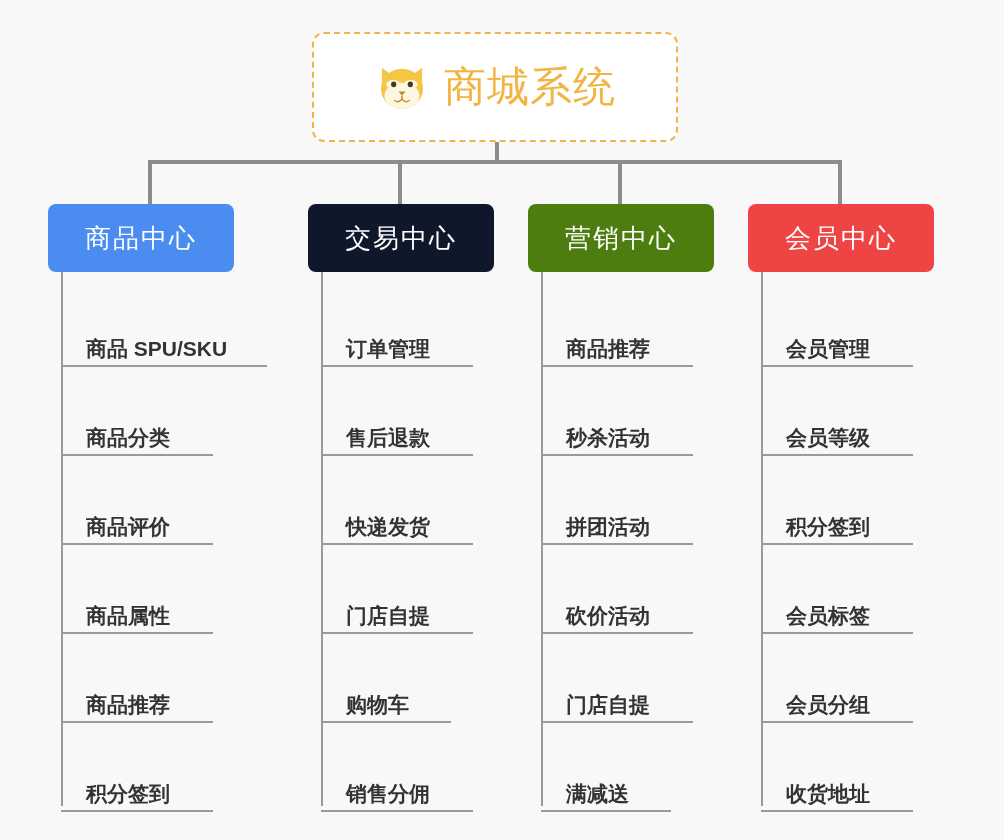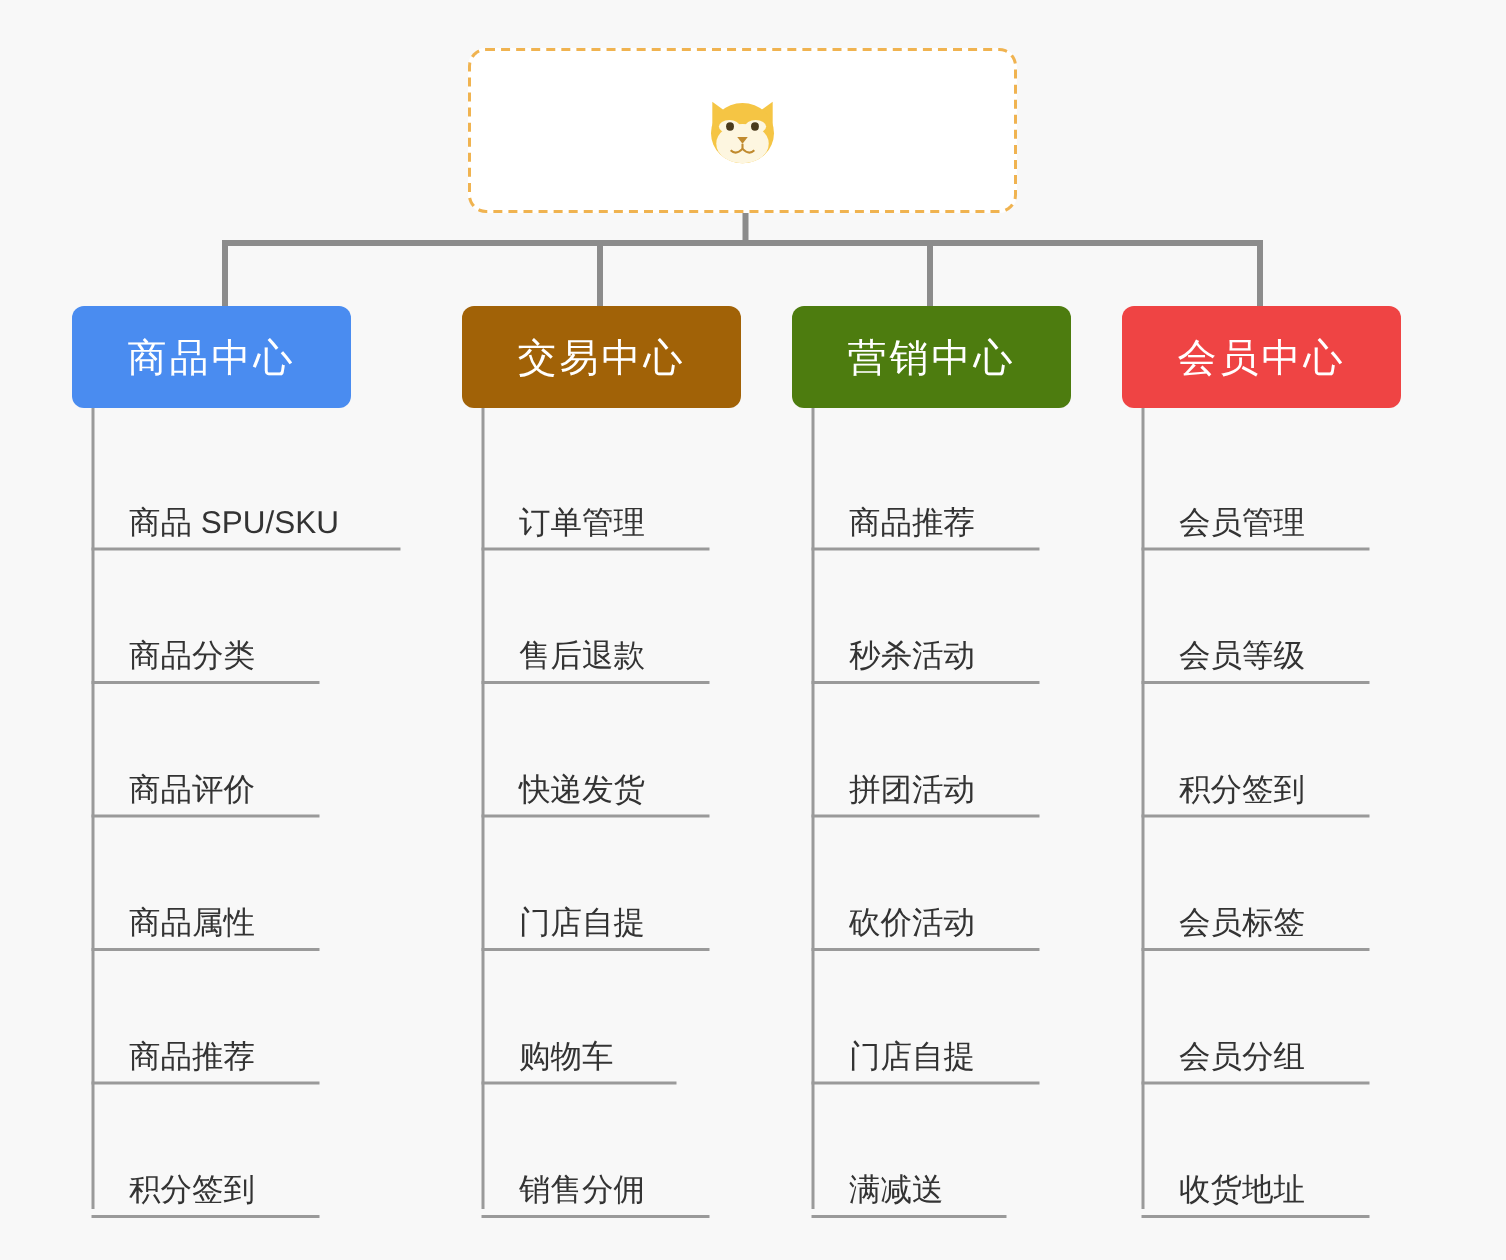--- a/index.html
+++ b/index.html
@@ -87,20 +87,21 @@
     width: 2px;
     background: #9a9a9a;
   }
   .child-item {
     position: relative;
     height: 89px;
     box-sizing: border-box;
     padding-left: 38px;
     display: flex;
     align-items: flex-end;
+    font-weight: bold;
   }
   .child-label {
     font-size: 21px;
     color: #333333;
     line-height: 1.2;
     white-space: nowrap;
     padding-bottom: 6px;
     position: relative;
     z-index: 2;
   }
@@ -132,20 +133,21 @@
       <ellipse cx="42" cy="29" rx="8" ry="5" fill="#fdf6e0"></ellipse>
       <ellipse cx="22.5" cy="29" rx="3" ry="3.2" fill="#4a3a1c"></ellipse>
       <ellipse cx="41.5" cy="29" rx="3" ry="3.2" fill="#4a3a1c"></ellipse>
 
       <path d="M28 37 L36 37 L32 42 Z" fill="#c08a2e"></path>
 
       <path d="M32 42 L32 46" stroke="#c08a2e" stroke-width="1.6" fill="none"></path>
       <path d="M32 46 q-5 5 -9 1" stroke="#c08a2e" stroke-width="1.6" fill="none"></path>
       <path d="M32 46 q5 5 9 1" stroke="#c08a2e" stroke-width="1.6" fill="none"></path>
     </svg>
+    <span class="root-title">商城系统</span>
   </div>
 
   <div class="conn conn-v" style="left:495px; top:142px; height:20px;"></div>
 
   <div class="conn conn-h" style="left:150px; top:160px; width:690px;"></div>
 
   <div class="conn conn-v" style="left:148px; top:160px; height:46px;"></div>
   <div class="conn conn-v" style="left:398px; top:160px; height:46px;"></div>
   <div class="conn conn-v" style="left:618px; top:160px; height:46px;"></div>
   <div class="conn conn-v" style="left:838px; top:160px; height:46px;"></div>
@@ -177,21 +179,21 @@
         <div class="child-rule" style="width:152px;"></div>
       </div>
       <div class="child-item">
         <span class="child-label">积分签到</span>
         <div class="child-rule" style="width:152px;"></div>
       </div>
     </div>
   </div>
 
   <div class="branch" style="left:308px; width:186px;">
-    <div class="branch-header" style="background:#a16207;">
+    <div class="branch-header" style="background:#0f172a;">
       <span>交易中心</span>
     </div>
     <div class="branch-body">
       <div class="spine" style="height:534px;"></div>
       <div class="child-item">
         <span class="child-label">订单管理</span>
         <div class="child-rule" style="width:152px;"></div>
       </div>
       <div class="child-item">
         <span class="child-label">售后退款</span>

